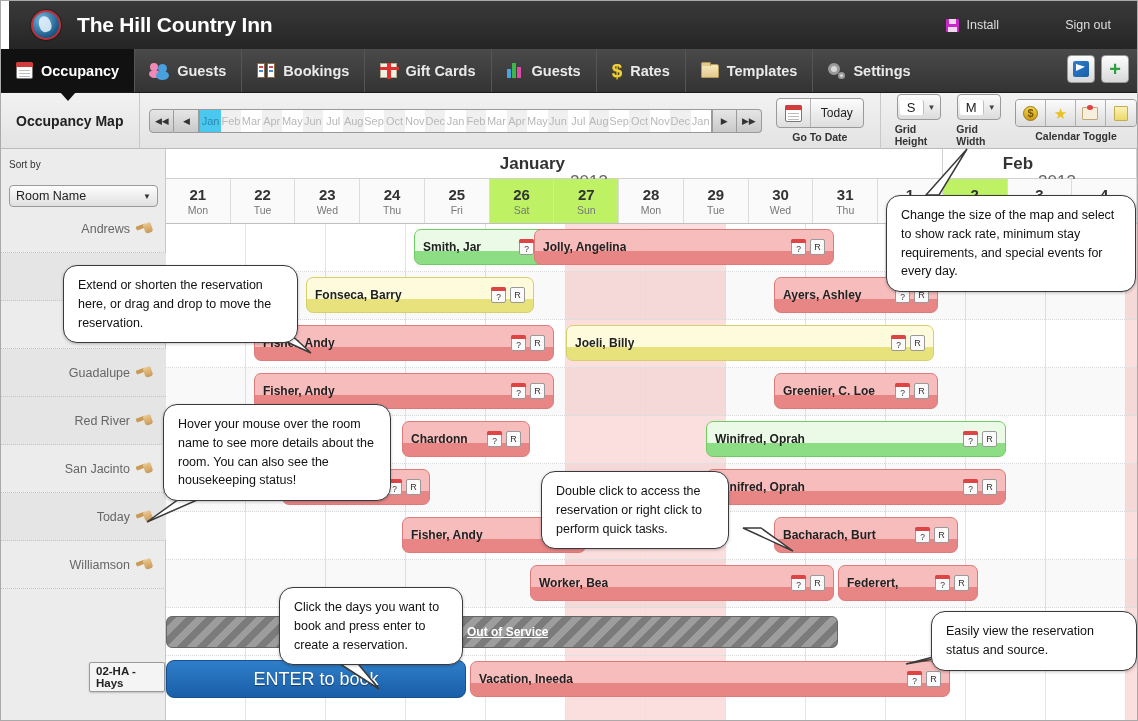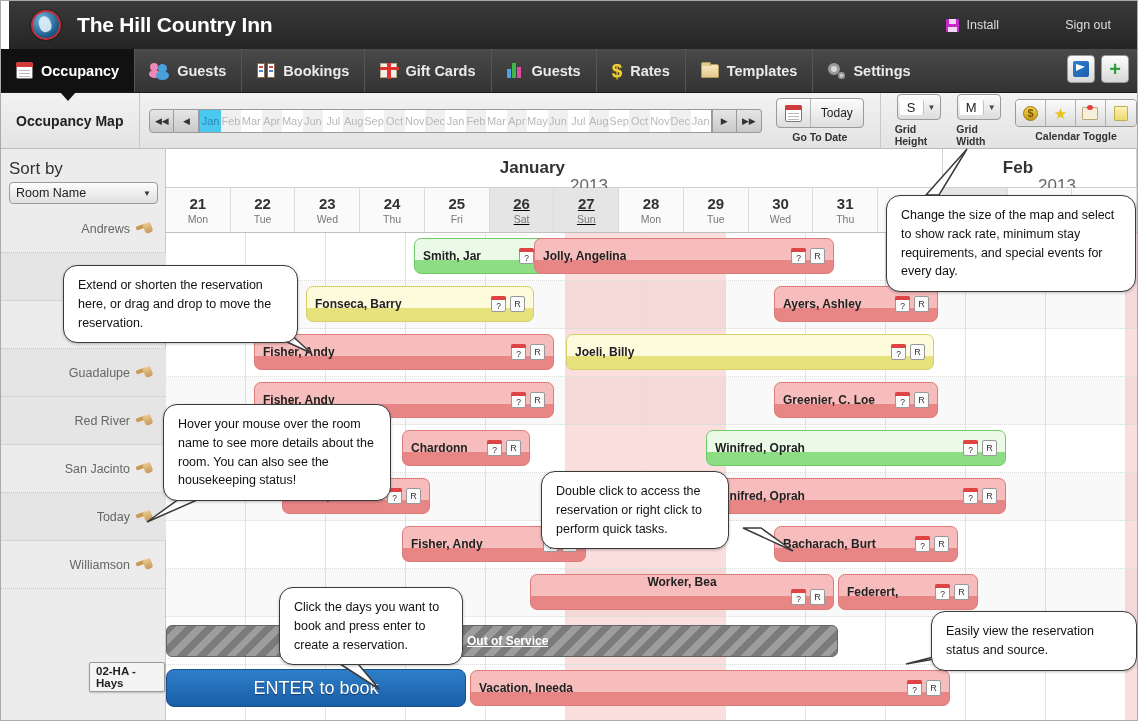--- a/index.html
+++ b/index.html
@@ -154,53 +154,53 @@
   .ic-cake:before{content:"";position:absolute;left:4px;top:-3px;width:6px;height:5px;background:#e04040;border-radius:50%;}
   .ic-note { width:14px;height:15px; background:linear-gradient(#fbf2b8,#ecd96a); border:1px solid #bfae52; border-radius:1px;}
 
   
   .content { position: relative; height: 573px; }
   .left-col {
     position: absolute; left:0; top:0; width:165px; height: 573px;
     background: #ececec; border-right: 1px solid #c8c8c8;
   }
   .sortby-wrap { padding: 10px 8px 0 8px; }
-  .sortby-label { font-size: 17px; color: #333; margin-bottom: 3px; }
+  .sortby-label { font-size: 10px; color: #333; margin-bottom: 15px; }
   .sortby-select {
     width: 149px; height: 22px; border: 1px solid #9a9a9a; border-radius: 4px;
     background: linear-gradient(#fdfdfd,#e0e0e0); display:flex; align-items:center;
     padding: 0 6px; font-size: 12.5px; color:#222; justify-content:space-between; cursor:pointer;
   }
   .sortby-select .caret { font-size: 8px; color:#333; }
   .room-list { position:absolute; top:56px; left:0; width:165px; }
   .room-row {
     height: 48px; display:flex; align-items:center; justify-content:flex-end;
     padding-right: 14px; gap: 6px;
     border-bottom: 1px dotted #c4c4c4;
     font-size: 12.5px; color: #666;
   }
   .room-row.alt { background: #e5e5e5; }
   .broom { width:16px; height:13px; position:relative; display:inline-block; }
   .broom:before{content:"";position:absolute;left:0;top:3px;width:10px;height:4px;background:#c89a56;transform:rotate(-20deg);border-radius:1px;}
   .broom:after{content:"";position:absolute;right:0;top:1px;width:8px;height:10px;background:linear-gradient(#e8c893,#c89a56);transform:rotate(-20deg);border-radius:1px 1px 3px 3px;}
 
   .grid-area { position:absolute; left:165px; top:0; right:0; height:573px; background:#fff; overflow:hidden; }
-  .month-hdr-row { display:flex; height: 39px; border-bottom:1px solid #d0d0d0; }
+  .month-hdr-row { display:flex; height: 30px; border-bottom:1px solid #d0d0d0; }
   .month-hdr {
     display:flex; align-items:center; justify-content:center;
     font-size: 17px; color:#444; border-right:1px solid #d0d0d0; gap:5px;
   }
   .month-hdr b { font-weight:bold; color:#333; }
   .month-hdr span { color:#666;margin-top:36px; }
   .day-hdr-row { display:flex; height: 45px; border-bottom:1px solid #c0c0c0; }
   .day-hdr {
     width: 80px; display:flex; flex-direction:column; align-items:center; justify-content:center;
     border-right: 1px solid #dcdcdc; background:#fafafa;
   }
-  .day-hdr.wknd { background:#e5e5e5;text-decoration:underline; }
+  .day-hdr.wknd { background:#bef264; }
   .day-num { font-size: 15px; font-weight:bold; color:#333; }
   .day-dow { font-size: 10.5px; color:#777; margin-top:1px; }
 
   .rows-area { position: relative; height: 498px; }
   .col-bg { position:absolute; top:0; bottom:0; width:80px; border-right:1px solid #e4e4e4; }
   .col-bg.wknd { background:#fbdede; }
   .res-row {
     position:absolute; left:0; right:0; height:48px;
     border-bottom: 1px dotted #dadada;
   }
@@ -674,21 +674,21 @@
           </div>
           <div class="resv resv-pink-dark" style="left: 608px; width: 184px; top: 293px;">
             <span class="nm">Bacharach, Burt</span>
             <div class="badges">
               <div class="bdg bdg-cal">
                 <span>?</span>
               </div>
               <div class="bdg">R</div>
             </div>
           </div>
-          <div class="resv resv-pink-dark" style="left: 364px; width: 304px; top: 341px; flex-direction: column;">
+          <div class="resv resv-pink-dark" style="left: 364px; width: 304px; top: 341px;">
             <span class="nm">Worker, Bea</span>
             <div class="badges">
               <div class="bdg bdg-cal">
                 <span>?</span>
               </div>
               <div class="bdg">R</div>
             </div>
           </div>
           <div class="resv resv-pink-dark" style="left: 672px; width: 140px; top: 341px;">
             <span class="nm">Federert,</span>

